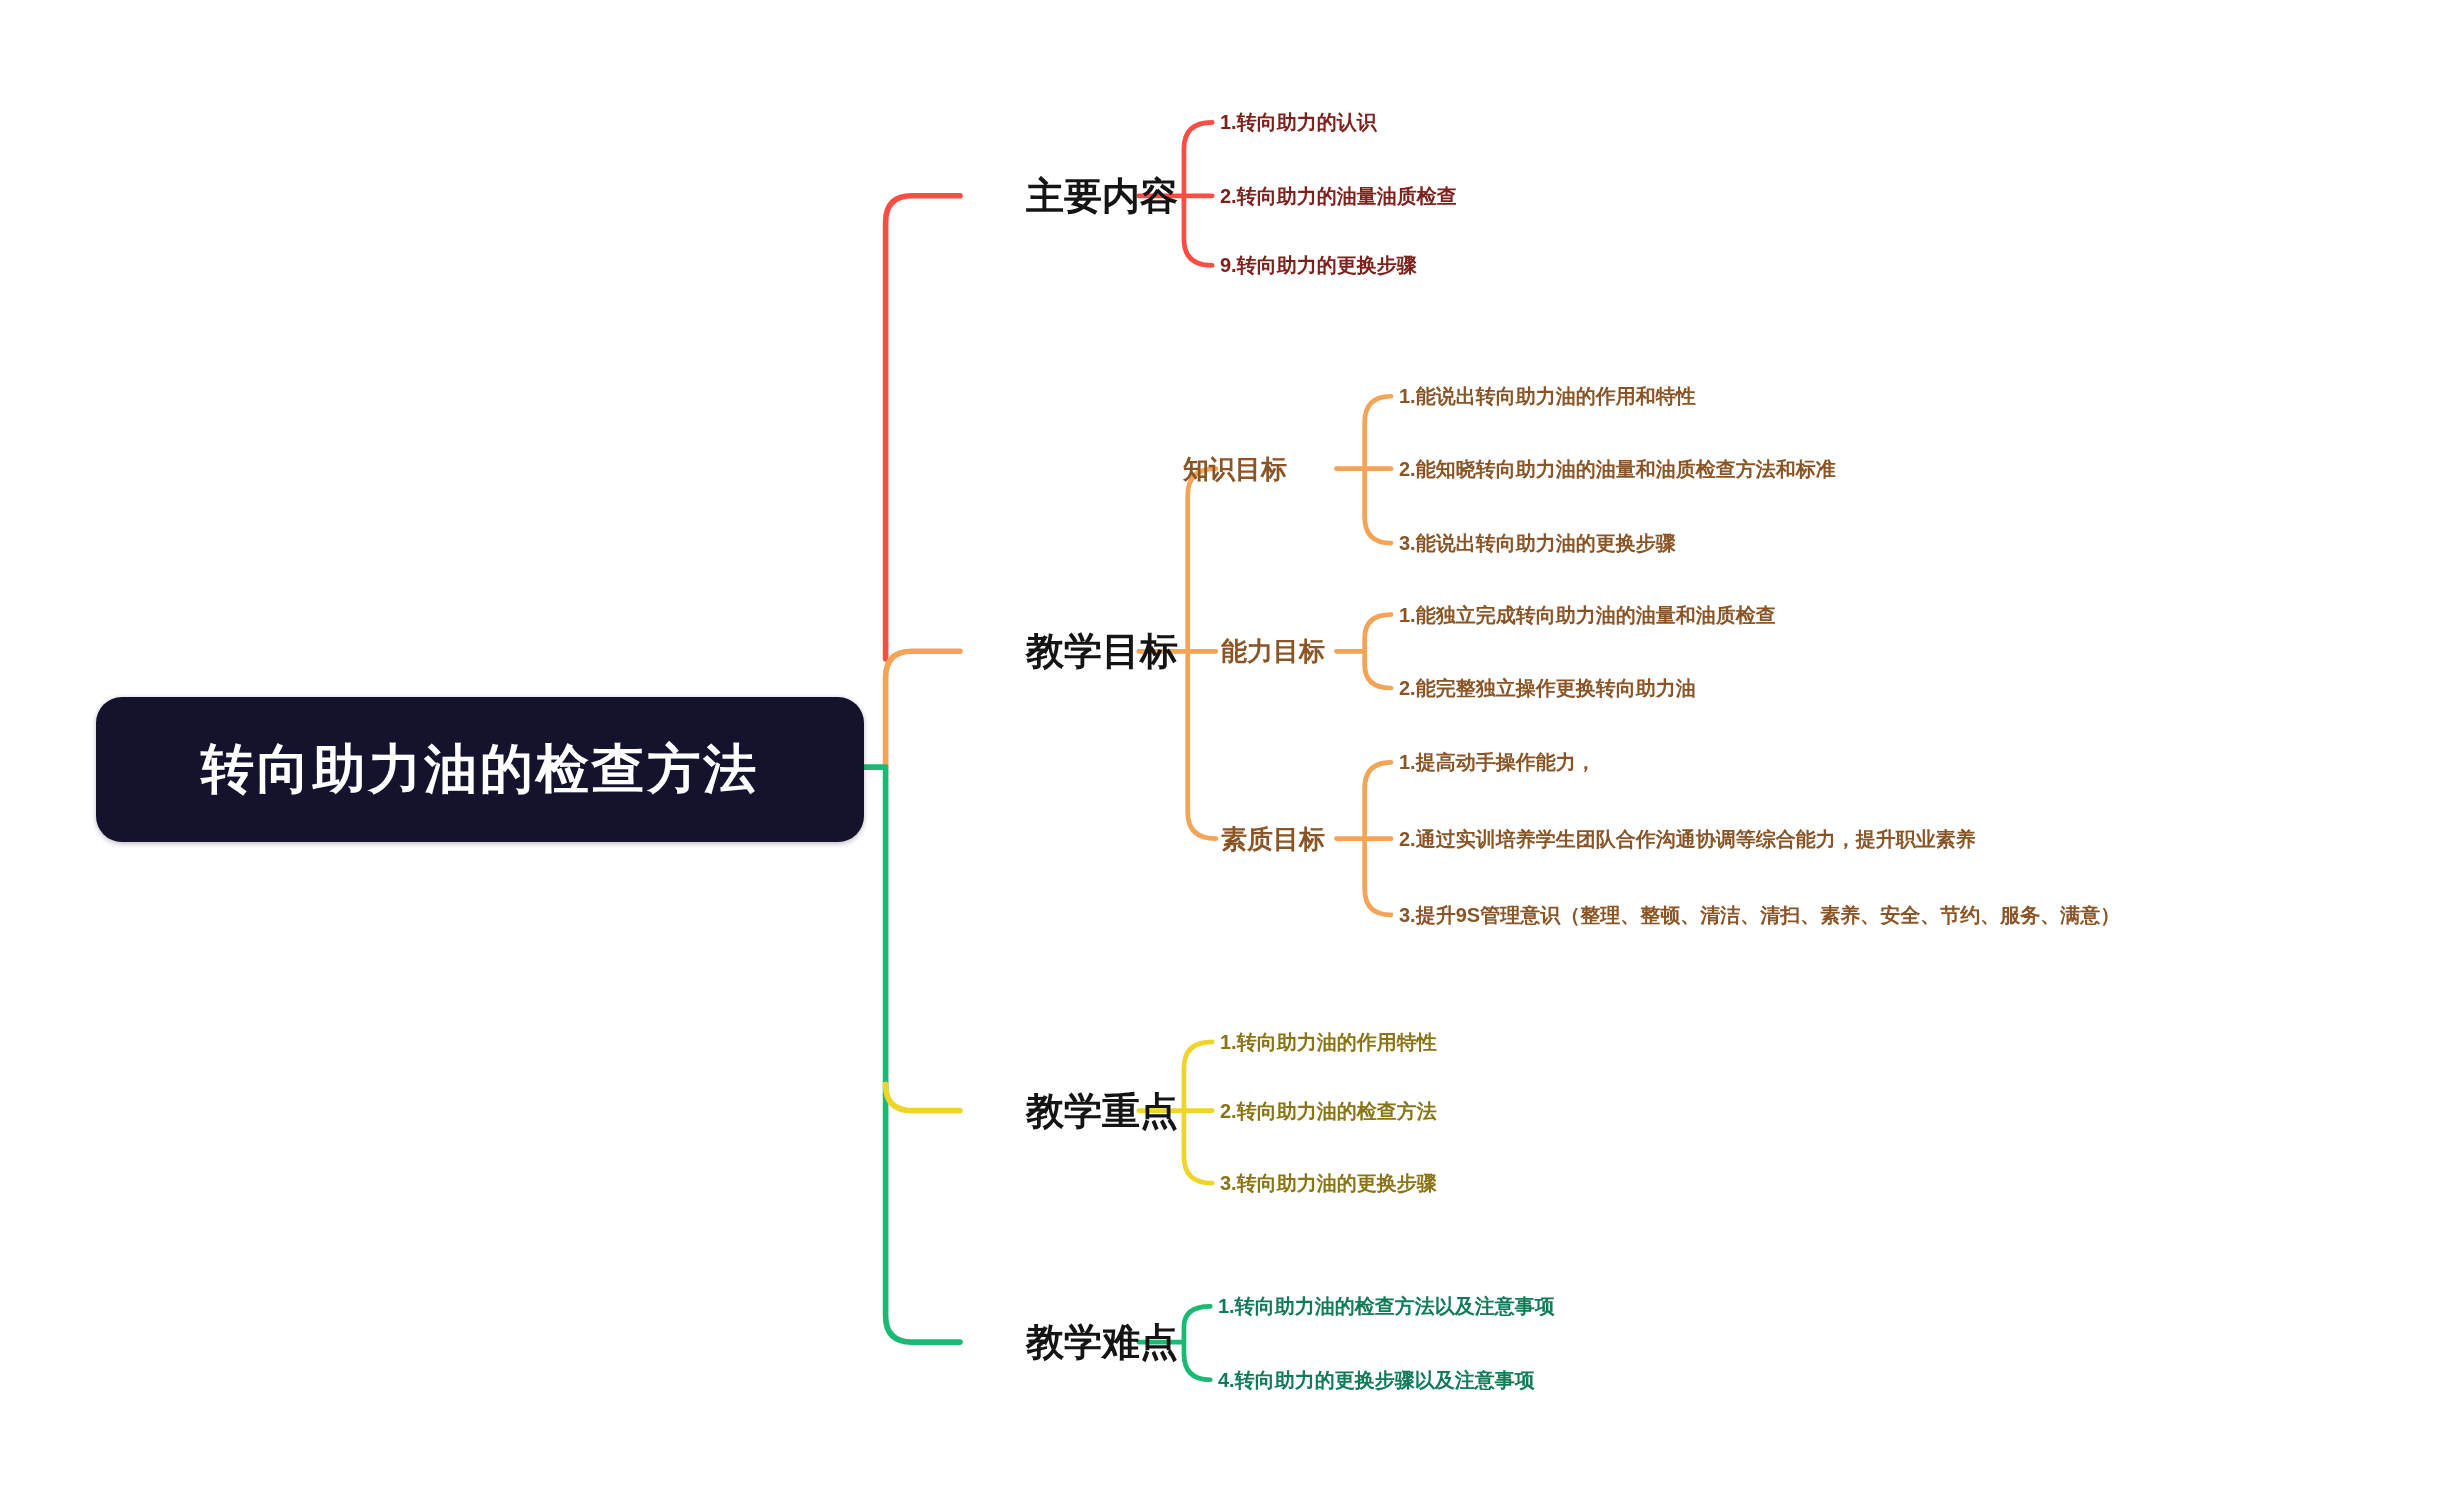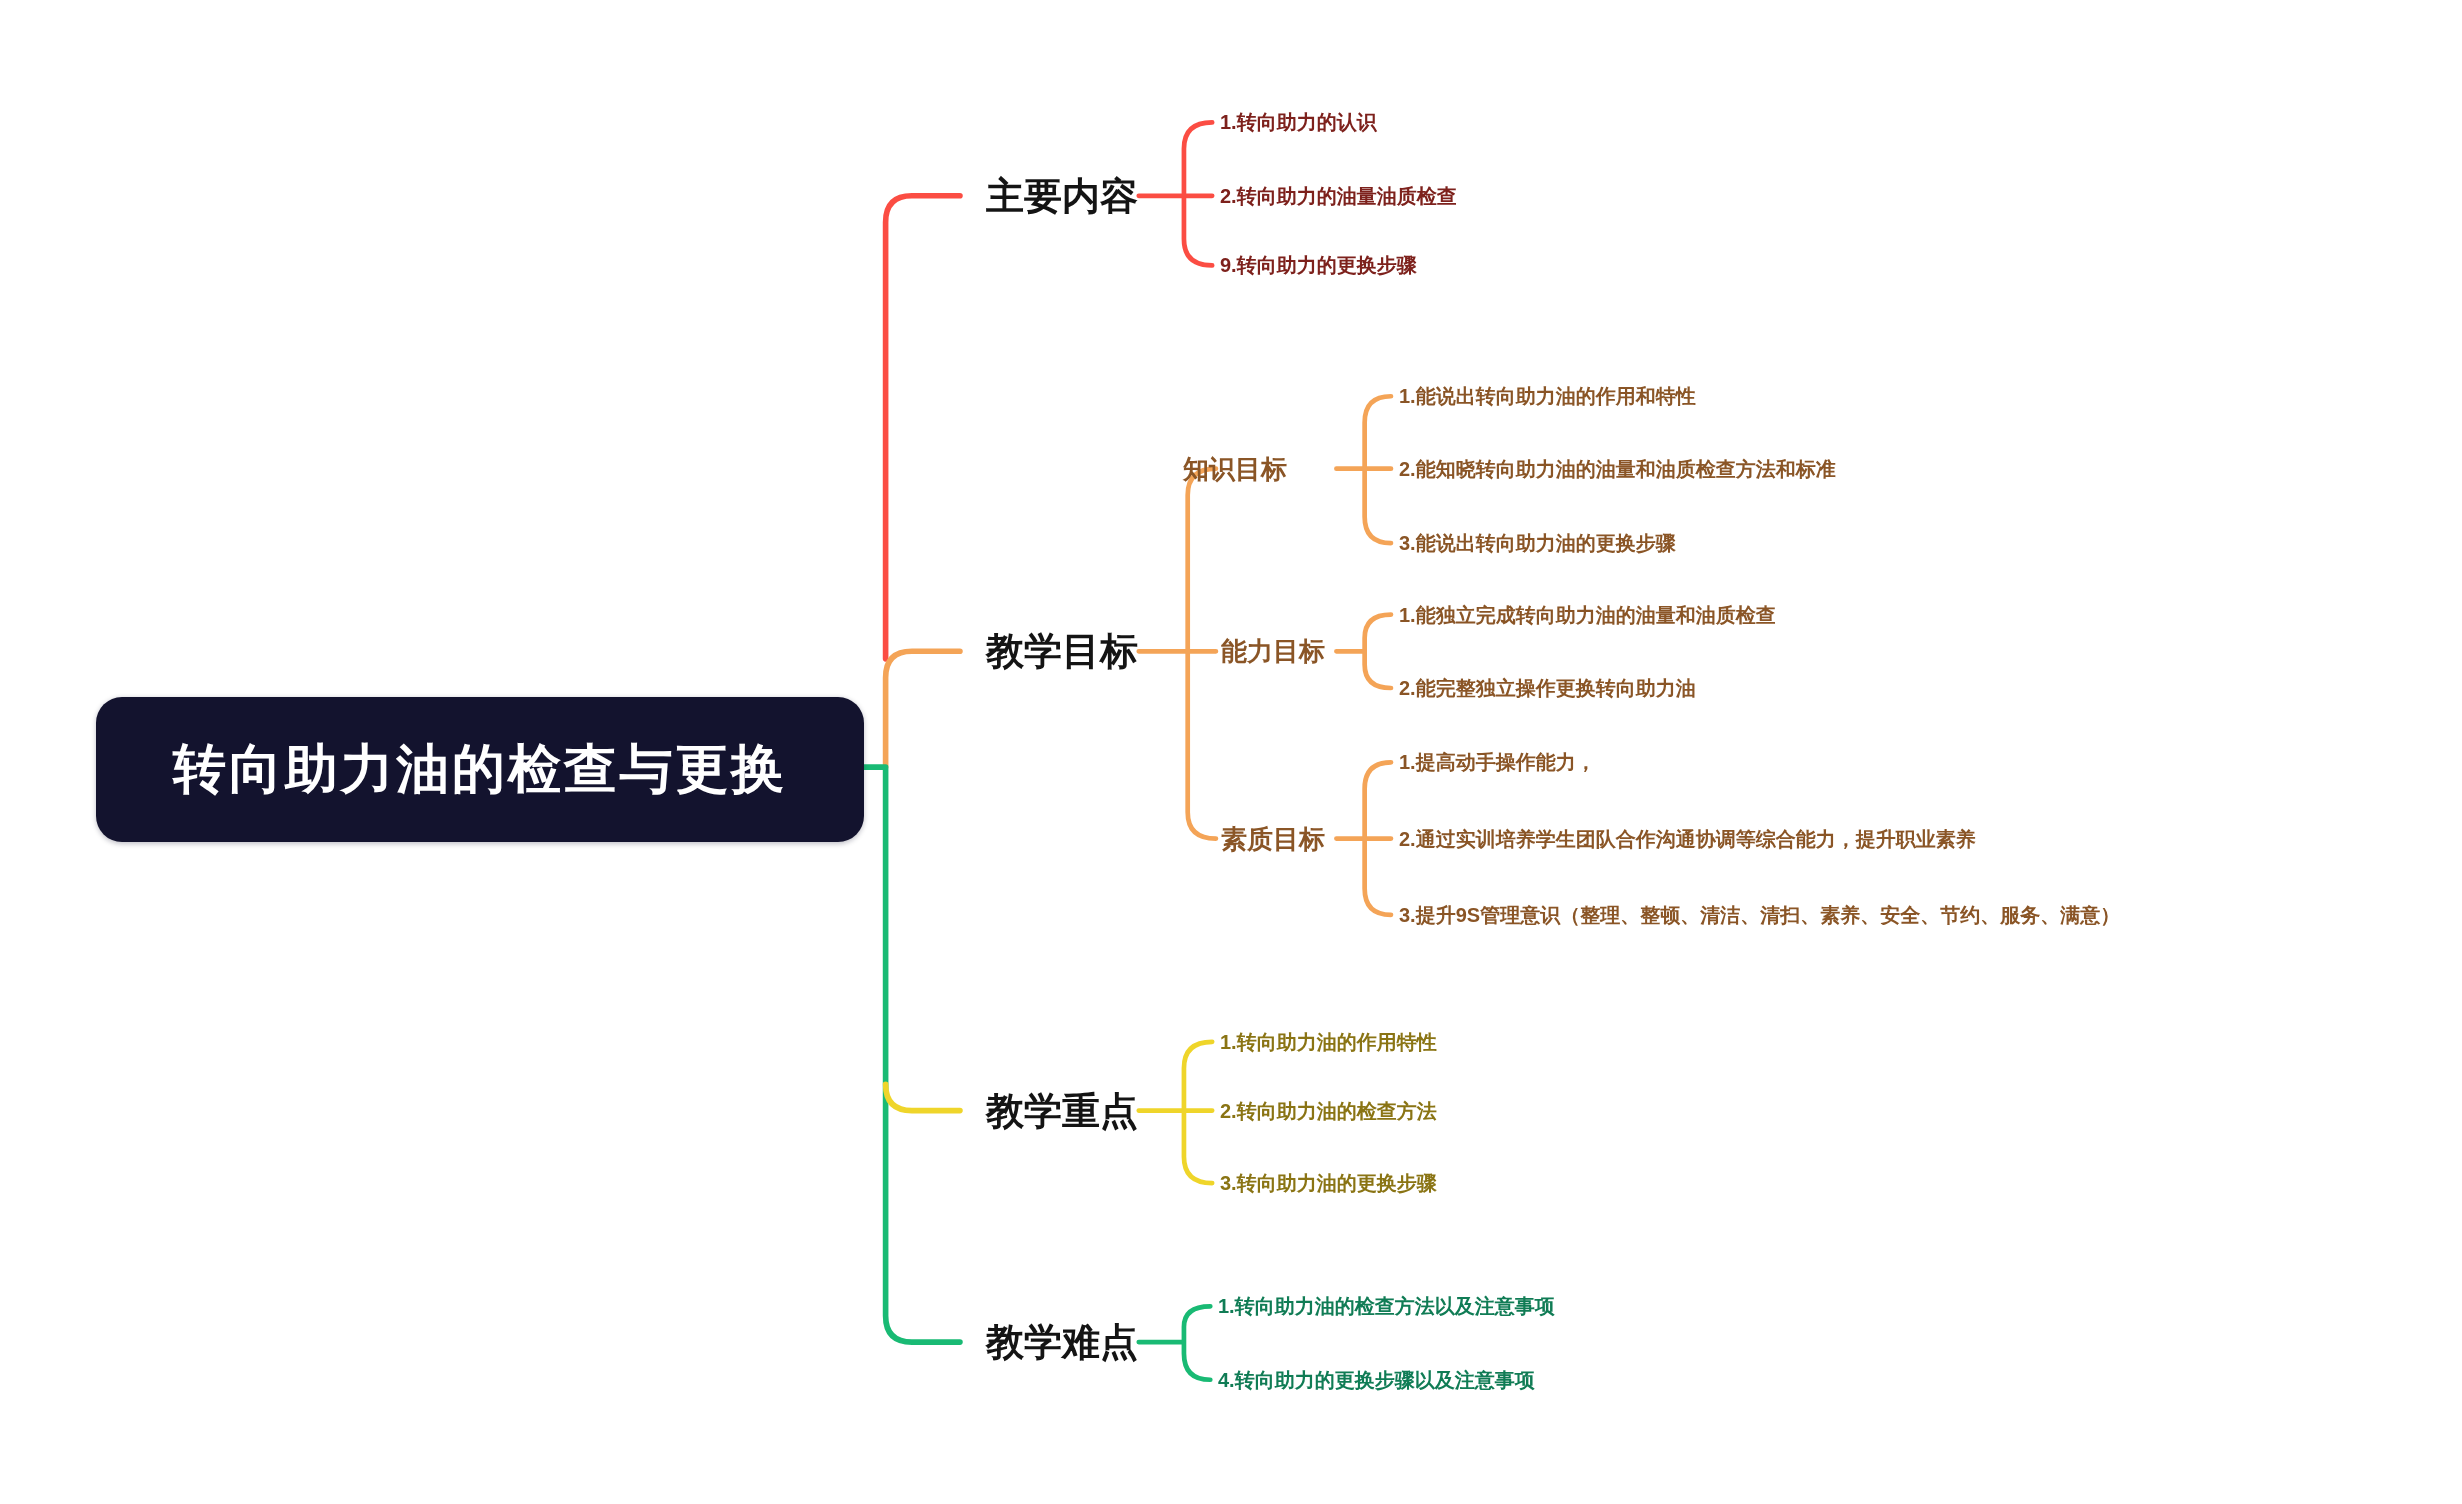--- a/index.html
+++ b/index.html
@@ -23,21 +23,21 @@
     background:var(--root_bg);border-radius:26px;
     display:flex;align-items:center;justify-content:center;
     box-shadow:0 1.9px 5.6px rgba(10,10,40,.25);
   }
   .root-node span{
     color:var(--root_text);font-size:53px;font-weight:bold;letter-spacing:2.8px;white-space:nowrap;
   }
   .blabel{
     position:absolute;transform:translateY(-50%);
     font-size:38px;font-weight:bold;color:var(--branch_label_text);
-    white-space:nowrap;line-height:1;
+    white-space:nowrap;line-height:1;margin-left:40px;
   }
   .sublabel{
     position:absolute;transform:translateY(-50%);
     font-size:26px;font-weight:600;color:var(--orange_leaf_text);
     white-space:nowrap;line-height:1;
   }
   .leaf{
     position:absolute;transform:translateY(-50%);
     font-size:20px;font-weight:600;white-space:nowrap;line-height:1;
   }
@@ -67,21 +67,21 @@
     <path class="st-orange w5" d="M 1420 692 H 1450 M 1478 653 Q 1450 653 1450 678 V 706 Q 1450 731 1478 731"></path>
 
     <path class="st-orange w5" d="M 1420 891 H 1478 M 1478 810 Q 1450 810 1450 838 V 944 Q 1450 972 1478 972"></path>
 
     <path class="st-yellow w5" d="M 1210 1180 H 1288 M 1288 1107 Q 1258 1107 1258 1135 V 1229 Q 1258 1257 1288 1257"></path>
 
     <path class="st-green w5" d="M 1210 1426 H 1258 M 1286 1388 Q 1258 1388 1258 1410 V 1438 Q 1258 1466 1286 1466"></path>
   </svg>
 
   <div class="root-node">
-    <span>转向助力油的检查与更换</span>
+    <span>转向助力油的检查方法</span>
   </div>
 
   <div class="blabel" style="left:986px;top:196px">主要内容</div>
   <div class="blabel" style="left:986px;top:651px">教学目标</div>
   <div class="blabel" style="left:986px;top:1111px">教学重点</div>
   <div class="blabel" style="left:986px;top:1342px">教学难点</div>
 
   <div class="leaf c-red" style="left:1220px;top:122px">1.转向助力的认识</div>
   <div class="leaf c-red" style="left:1220px;top:196px">2.转向助力的油量油质检查</div>
   <div class="leaf c-red" style="left:1220px;top:265px">9.转向助力的更换步骤</div>

